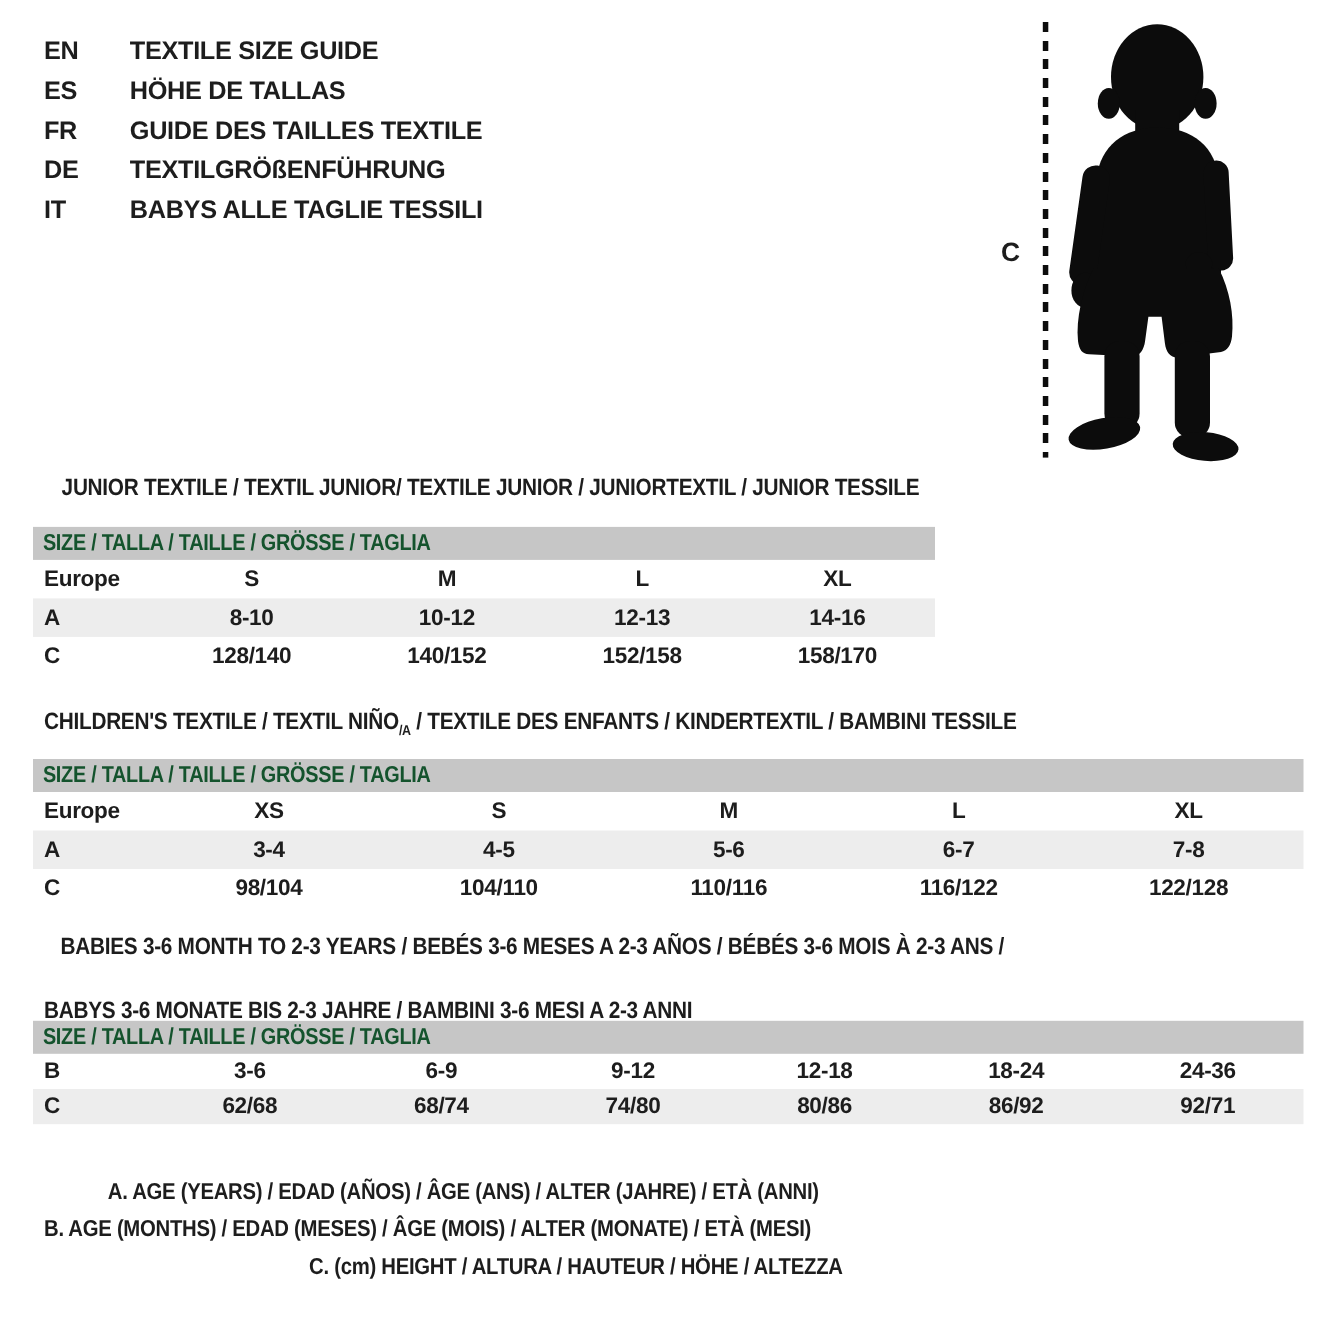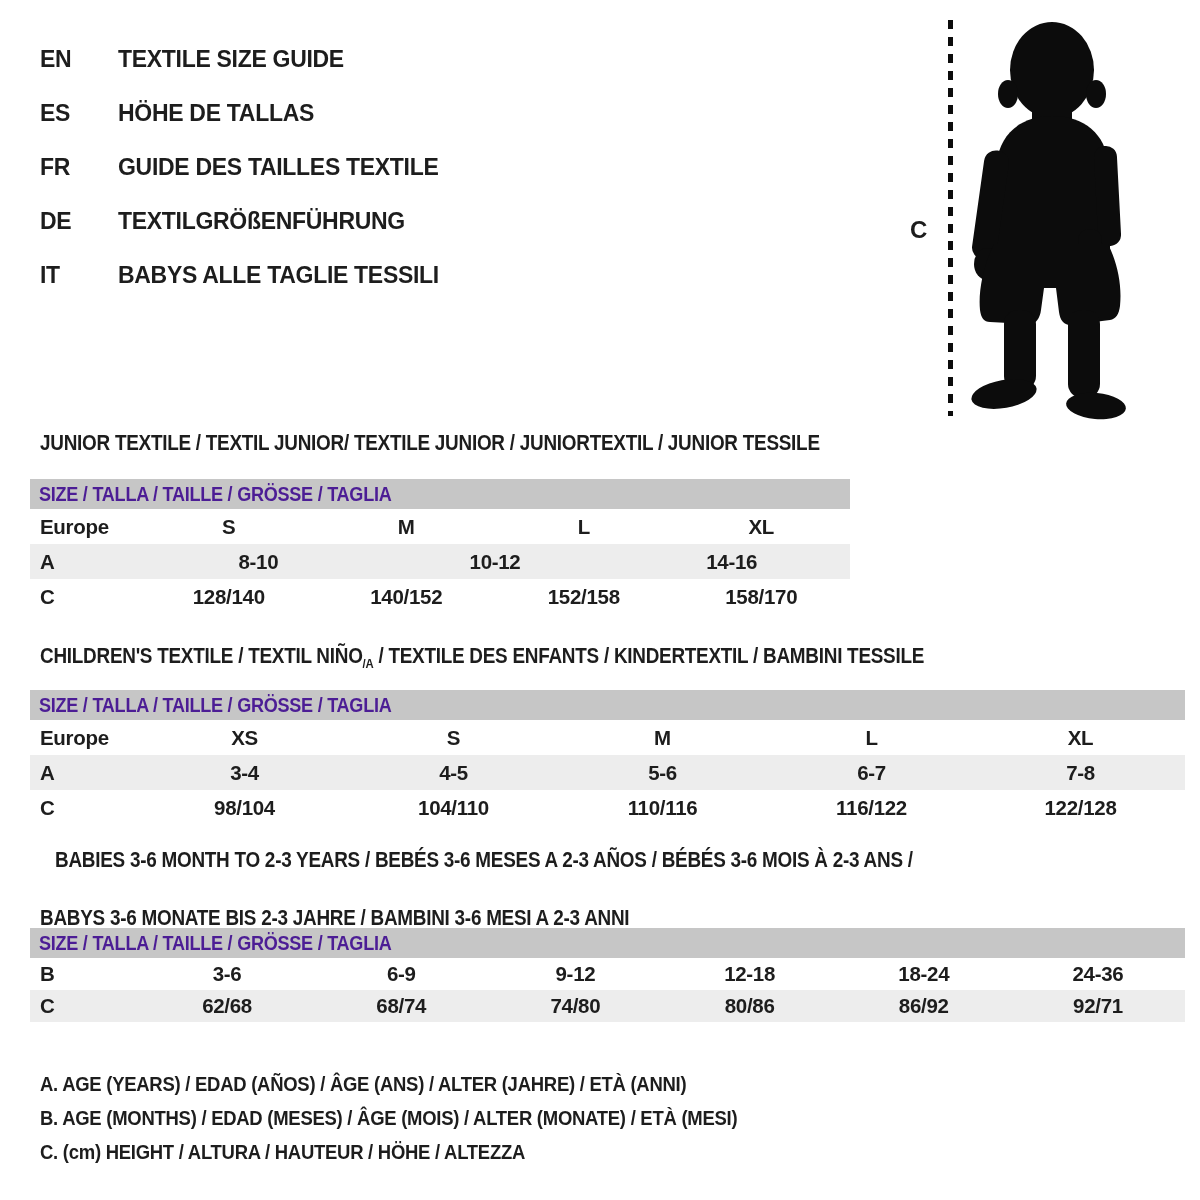--- a/index.html
+++ b/index.html
@@ -10,53 +10,53 @@
     font-family:"Liberation Sans", sans-serif;
     font-weight:bold;
     color:#1d1d1d;
     overflow:hidden;
   }
   .abs { position:absolute; }
   .cond { display:inline-block; transform:scaleX(0.88); transform-origin:0 50%; white-space:nowrap; letter-spacing:-0.3px; }
 
   
   .lang-block { left:40px; top:28px; }
-  .lang-row { display:flex; height:36px; font-size:23px; letter-spacing:-0.3px;margin-top:18px; }
+  .lang-row { display:flex; height:36px; align-items:center; font-size:23px; letter-spacing:-0.3px; }
   .lang-code { width:78px; }
   .lang-title { white-space:nowrap; }
 
   
   .dash-line {
     left:948px; top:20px; width:5px; height:396px;
     background:repeating-linear-gradient(to bottom, #0c0c0c 0 9px, transparent 9px 17px);
   }
   .c-label { left:910px; top:216px; font-size:24px; }
 
   
   .sec-title { font-size:21.5px; white-space:nowrap; }
   .sec-title sub { font-size:0.6em; }
 
   
   .tbl { left:30px; }
   .tbl-header {
     height:30px; line-height:30px;
-    background:#c6c6c6; color:#4c1d95;
+    background:#c6c6c6; color:#14532d;
     font-size:21px; padding-left:9px;
     overflow:hidden;
   }
   .tbl-header .cond { transform:scaleX(0.86); }
   .t-row { display:flex; height:35px; line-height:35px; font-size:20.5px; letter-spacing:-0.3px; }
   .t-row.short { height:32px; line-height:32px; }
   .t-row .lbl { width:110px; padding-left:10px; }
   .t-row .cell { flex:1; text-align:center; }
   .shaded { background:#ededed; }
 
   
   .legend-block { left:40px; top:1071px; }
-  .legend-line { height:34px; line-height:26px; font-size:21px; }
+  .legend-line { height:34px; line-height:26px; font-size:21px;text-align:right; }
 </style>
 </head>
 <body>
 
 <div class="abs lang-block">
   <div class="lang-row">
     <span class="lang-code">EN</span>
     <span class="lang-title">TEXTILE SIZE GUIDE</span>
   </div>
   <div class="lang-row">
@@ -91,38 +91,39 @@
     <rect x="136" y="134" width="23" height="100" rx="11" transform="rotate(-3 147 184)"></rect>
     <ellipse cx="130" cy="228" rx="12" ry="11"></ellipse>
     <path d="M34,232 C24,252 18,278 20,298 C21,306 24,310 30,310 L70,312 C76,312 80,306 81,298 L84,276 L96,276 L99,300 C100,308 104,313 110,313 L150,308 C156,307 159,302 160,294 C162,274 158,252 148,232 Z"></path>
     <rect x="44" y="298" width="32" height="80" rx="14"></rect>
     <rect x="108" y="298" width="32" height="88" rx="14"></rect>
     <ellipse cx="44" cy="382" rx="33" ry="14" transform="rotate(-10 44 382)"></ellipse>
     <ellipse cx="136" cy="394" rx="30" ry="13" transform="rotate(5 136 394)"></ellipse>
   </g>
 </svg>
 
-<div class="abs sec-title" style="left:40px; top:431px;">
+<div class="abs sec-title" style="left:56px; top:431px;">
   <span class="cond">JUNIOR TEXTILE / TEXTIL JUNIOR/ TEXTILE JUNIOR / JUNIORTEXTIL / JUNIOR TESSILE</span>
 </div>
 <div class="abs tbl" style="top:479px; width:820px;">
   <div class="tbl-header">
     <span class="cond">SIZE / TALLA / TAILLE / GRÖSSE / TAGLIA</span>
   </div>
   <div class="t-row">
     <span class="lbl">Europe</span>
     <span class="cell">S</span>
     <span class="cell">M</span>
     <span class="cell">L</span>
     <span class="cell">XL</span>
   </div>
   <div class="t-row shaded">
     <span class="lbl">A</span>
     <span class="cell">8-10</span>
     <span class="cell">10-12</span>
+    <span class="cell">12-13</span>
     <span class="cell">14-16</span>
   </div>
   <div class="t-row">
     <span class="lbl">C</span>
     <span class="cell">128/140</span>
     <span class="cell">140/152</span>
     <span class="cell">152/158</span>
     <span class="cell">158/170</span>
   </div>
 </div>

